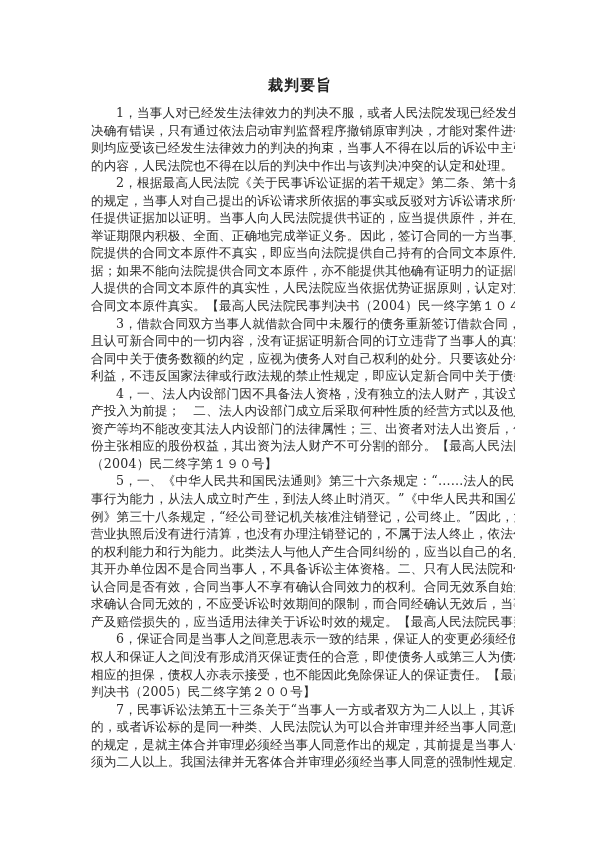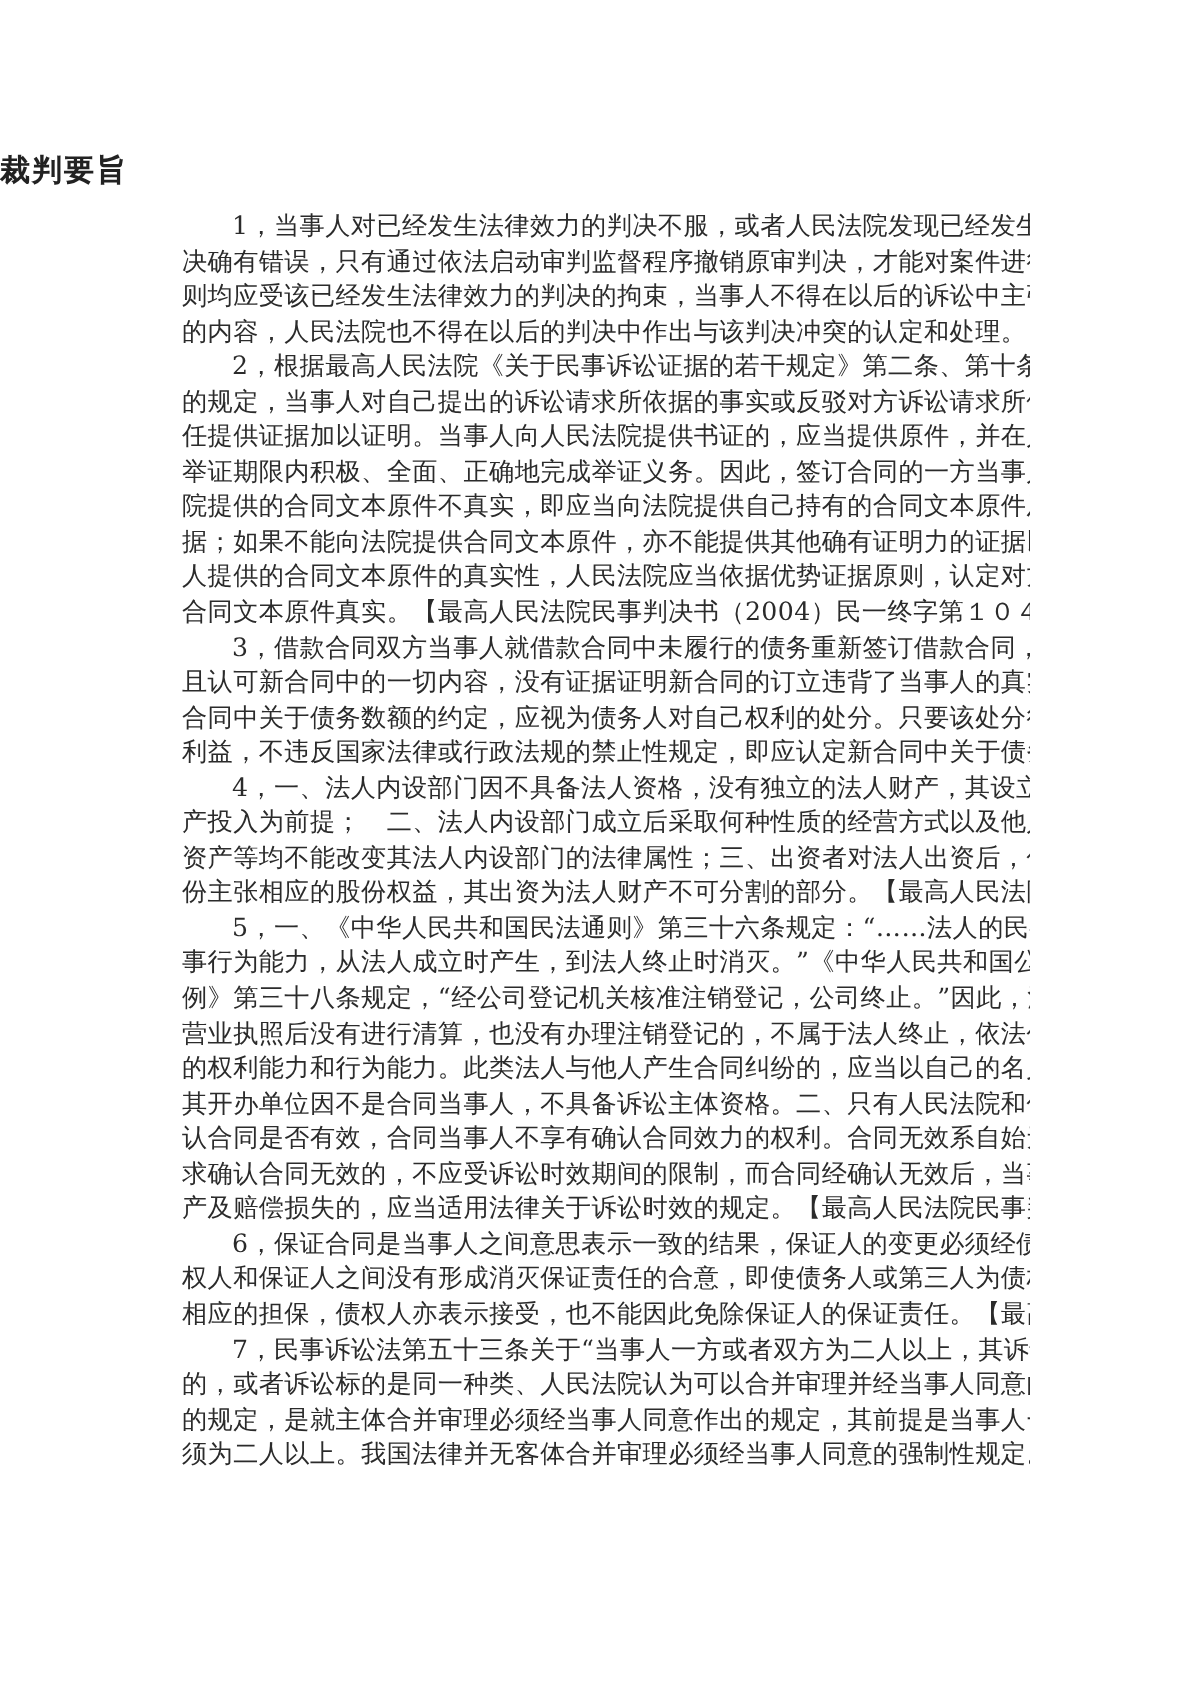--- a/index.html
+++ b/index.html
@@ -20,21 +20,21 @@
       top: 0;
       width: 600px;
       height: 850px;
       background: #ffffff;
     }
     .title {
       position: absolute;
       left: 0;
       top: 75px;
       width: 600px;
-      text-align: left;
+      text-align: center;
       font-family: "DejaVu Sans", sans-serif;
       font-size: 15px;
       font-weight: bold;
       letter-spacing: 1px;
       color: #222222;
       line-height: 20px;
     }
     .body-text {
       position: absolute;
       left: 91px;
@@ -91,36 +91,38 @@
         <span class="line first">3，借款合同双方当事人就借款合同中未履行的债务重新签订借款合同，债务人明知并</span>
         <span class="line">且认可新合同中的一切内容，没有证据证明新合同的订立违背了当事人的真实意思表示，新</span>
         <span class="line">合同中关于债务数额的约定，应视为债务人对自己权利的处分。只要该处分行为不损害公共</span>
         <span class="line">利益，不违反国家法律或行政法规的禁止性规定，即应认定新合同中关于债务数额的约定合</span>
       </div>
       <div class="para">
         <span class="line first">4，一、法人内设部门因不具备法人资格，没有独立的法人财产，其设立不以是否有财</span>
         <span class="line">产投入为前提；　二、法人内设部门成立后采取何种性质的经营方式以及他人是否对其投入</span>
         <span class="line">资产等均不能改变其法人内设部门的法律属性；三、出资者对法人出资后，仅能对其所持股</span>
         <span class="line">份主张相应的股份权益，其出资为法人财产不可分割的部分。【最高人民法院民事判决书</span>
+        <span class="line last">（2004）民二终字第１９０号】</span>
       </div>
       <div class="para">
         <span class="line first">5，一、《中华人民共和国民法通则》第三十六条规定：“……法人的民事权利能力和民</span>
         <span class="line">事行为能力，从法人成立时产生，到法人终止时消灭。”《中华人民共和国公司登记管理条</span>
         <span class="line">例》第三十八条规定，“经公司登记机关核准注销登记，公司终止。”因此，法人被依法吊销</span>
         <span class="line">营业执照后没有进行清算，也没有办理注销登记的，不属于法人终止，依法仍享有民事诉讼</span>
         <span class="line">的权利能力和行为能力。此类法人与他人产生合同纠纷的，应当以自己的名义参加民事诉讼。</span>
         <span class="line">其开办单位因不是合同当事人，不具备诉讼主体资格。二、只有人民法院和仲裁机构有权确</span>
         <span class="line">认合同是否有效，合同当事人不享有确认合同效力的权利。合同无效系自始无效，当事人请</span>
         <span class="line">求确认合同无效的，不应受诉讼时效期间的限制，而合同经确认无效后，当事人请求返还财</span>
         <span class="line">产及赔偿损失的，应当适用法律关于诉讼时效的规定。【最高人民法院民事判决书（2005）</span>
       </div>
       <div class="para">
         <span class="line first">6，保证合同是当事人之间意思表示一致的结果，保证人的变更必须经债权人同意。债</span>
         <span class="line">权人和保证人之间没有形成消灭保证责任的合意，即使债务人或第三人为债权人另外提供了</span>
         <span class="line">相应的担保，债权人亦表示接受，也不能因此免除保证人的保证责任。【最高人民法院民事</span>
+        <span class="line last">判决书（2005）民二终字第２００号】</span>
       </div>
       <div class="para">
         <span class="line first">7，民事诉讼法第五十三条关于“当事人一方或者双方为二人以上，其诉讼标的是共同</span>
         <span class="line">的，或者诉讼标的是同一种类、人民法院认为可以合并审理并经当事人同意的，为共同诉讼”</span>
         <span class="line">的规定，是就主体合并审理必须经当事人同意作出的规定，其前提是当事人一方或者双方必</span>
         <span class="line last">须为二人以上。我国法律并无客体合并审理必须经当事人同意的强制性规定。债权人就两笔</span>
       </div>
     </div>
 </div>
 

